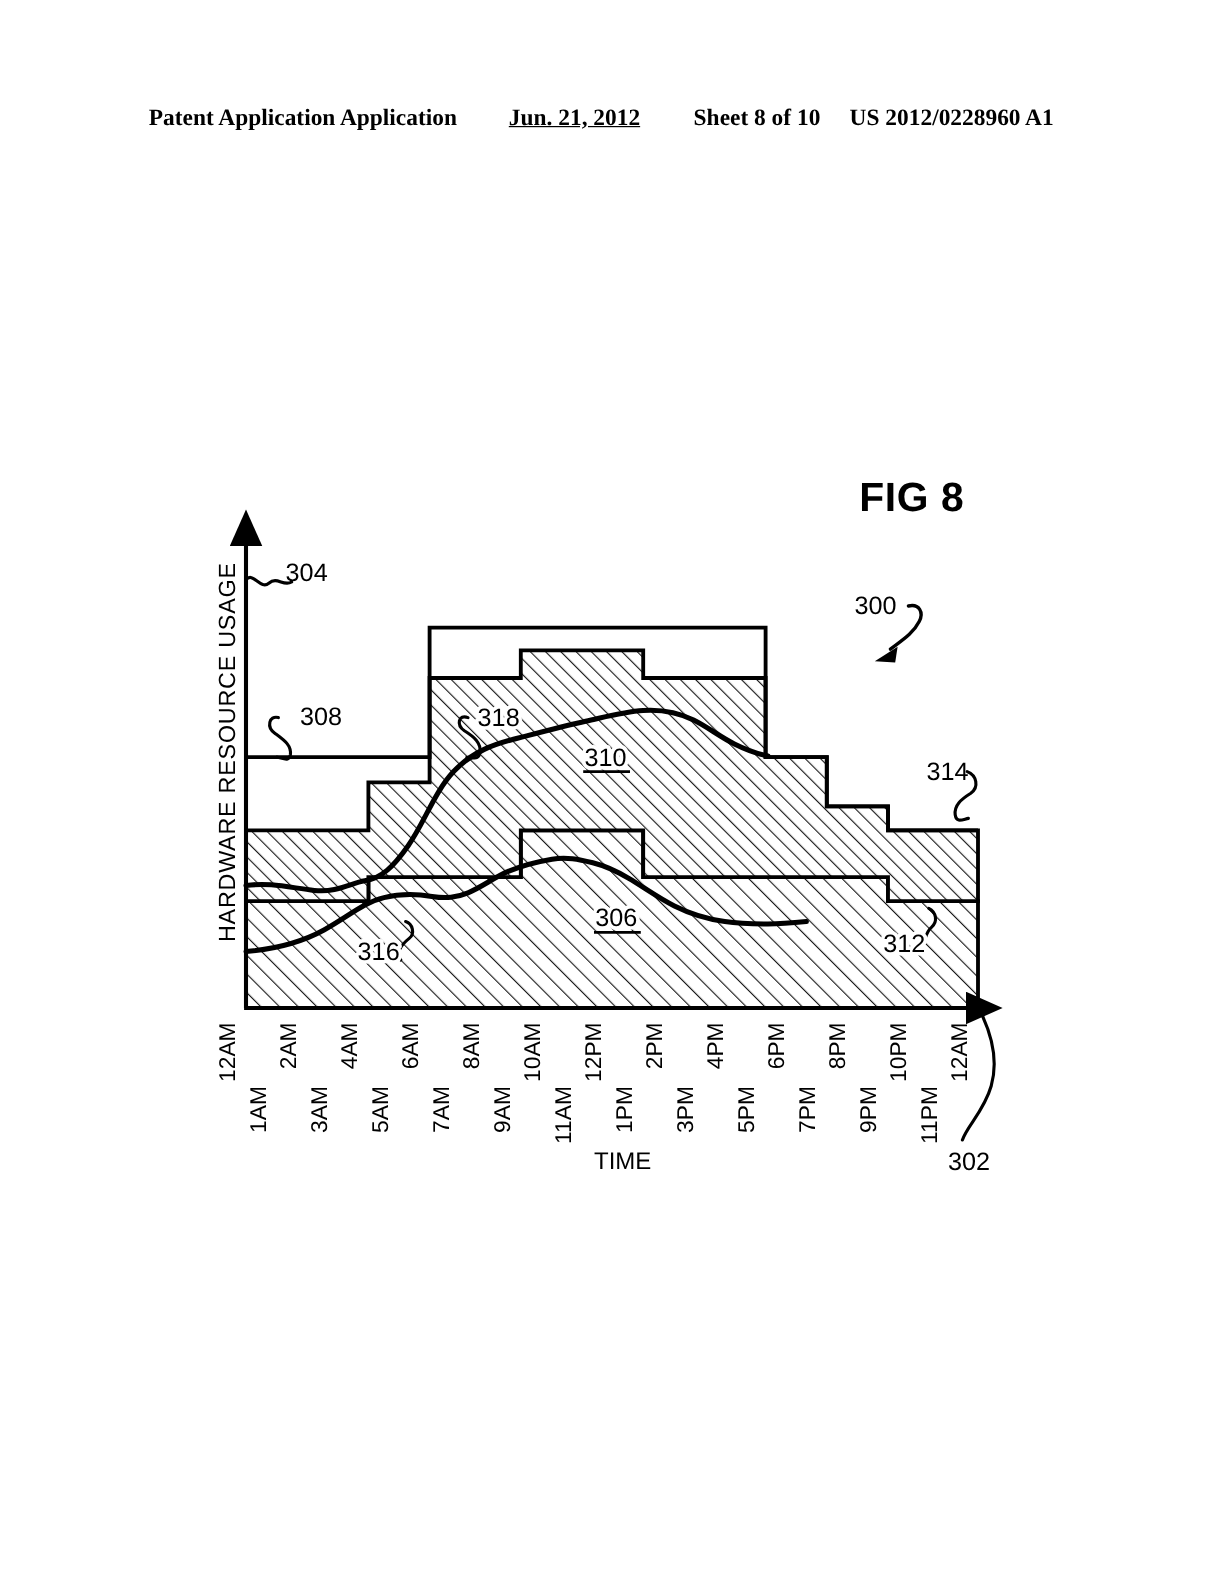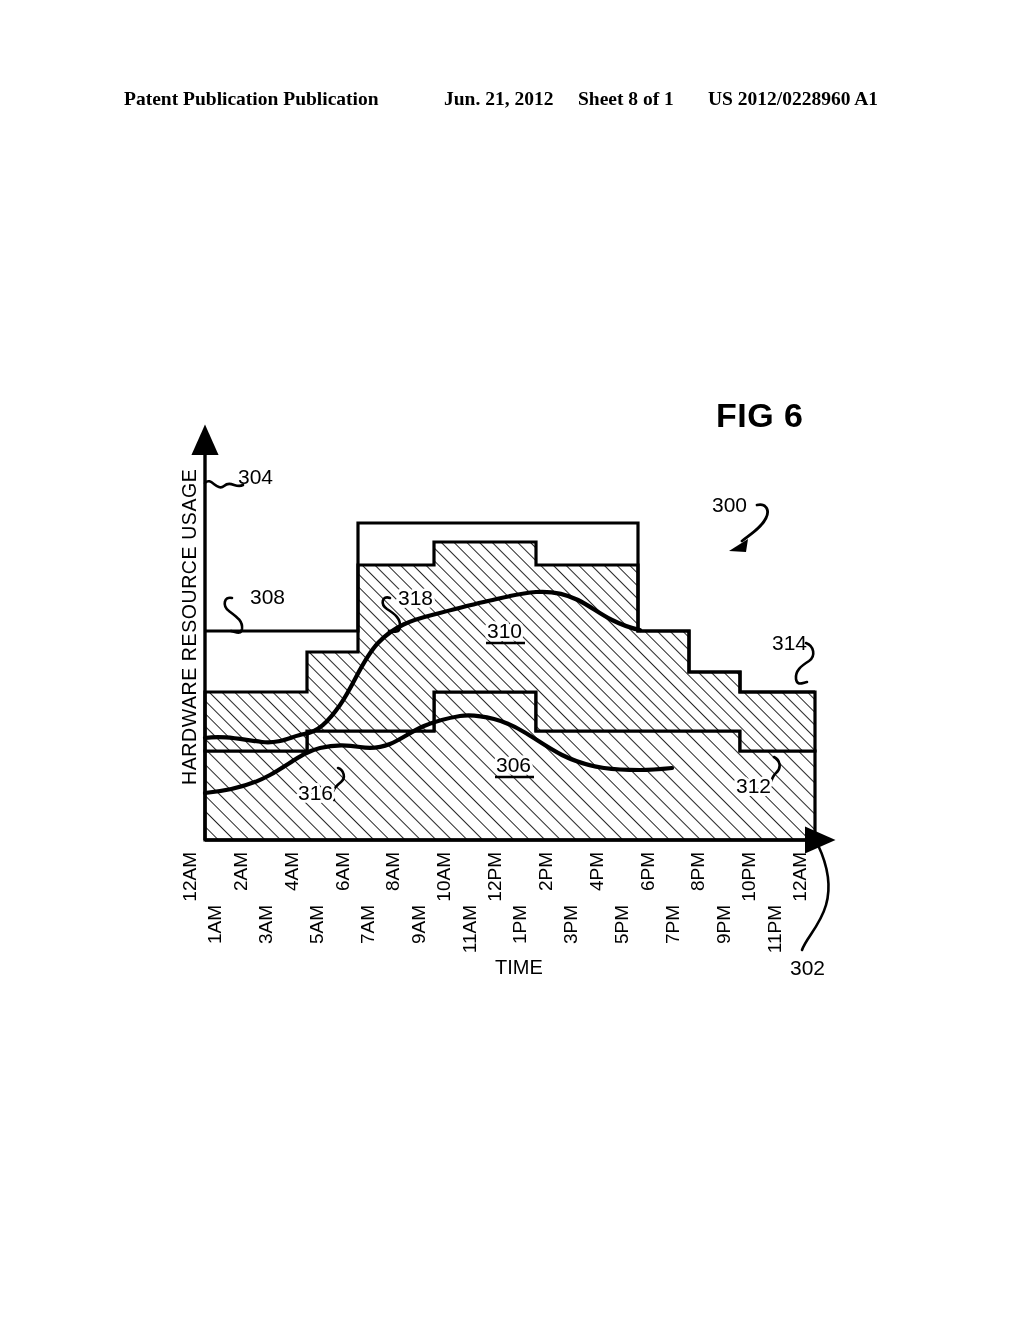--- a/index.html
+++ b/index.html
@@ -22,21 +22,21 @@
     left: 0;
     width: 1024px;
     height: 28px;
     font-family: "Liberation Serif", serif;
     font-weight: bold;
     font-size: 19.5px;
     color: #000;
     white-space: nowrap;
   }
   .pub-header .hdr-left   { position: absolute; left: 124px; top: 0; }
-  .pub-header .hdr-mid    { position: absolute; left: 444px; top: 0; }
+  .pub-header .hdr-mid    { position: absolute; left: 424px; top: 0; text-decoration: underline; }
   .pub-header .hdr-sheet  { position: absolute; left: 578px; top: 0; }
   .pub-header .hdr-right  { position: absolute; left: 708px; top: 0; }
 
   
   .fig-title {
     position: absolute;
     left: 716px;
     top: 396px;
     font-family: "Liberation Sans", sans-serif;
     font-weight: bold;
@@ -80,27 +80,27 @@
     paint-order: stroke;
     stroke: #ffffff;
     stroke-width: 6px;
     stroke-linejoin: round;
   }
 </style>
 </head>
 <body>
 
 <div class="pub-header">
-  <span class="hdr-left">Patent Publication Publication</span>
+  <span class="hdr-left">Patent Application Application</span>
   <span class="hdr-mid">Jun. 21, 2012</span>
-  <span class="hdr-sheet">Sheet 8 of 1</span>
+  <span class="hdr-sheet">Sheet 8 of 10</span>
   <span class="hdr-right">US 2012/0228960 A1</span>
 </div>
 
-<div class="fig-title">FIG 6</div>
+<div class="fig-title">FIG 8</div>
 
 <svg id="figure-svg" viewBox="0 0 1024 1320">
   <defs>
 
     <pattern id="hatchDense" width="9" height="9" patternUnits="userSpaceOnUse" patternTransform="rotate(-45)">
       <rect width="9" height="9" fill="#ffffff"></rect>
       <line x1="0" y1="0" x2="0" y2="9" stroke="#1a1a1a" stroke-width="1.9"></line>
     </pattern>
 
     <pattern id="hatchWide" width="11" height="11" patternUnits="userSpaceOnUse" patternTransform="rotate(-45)">

